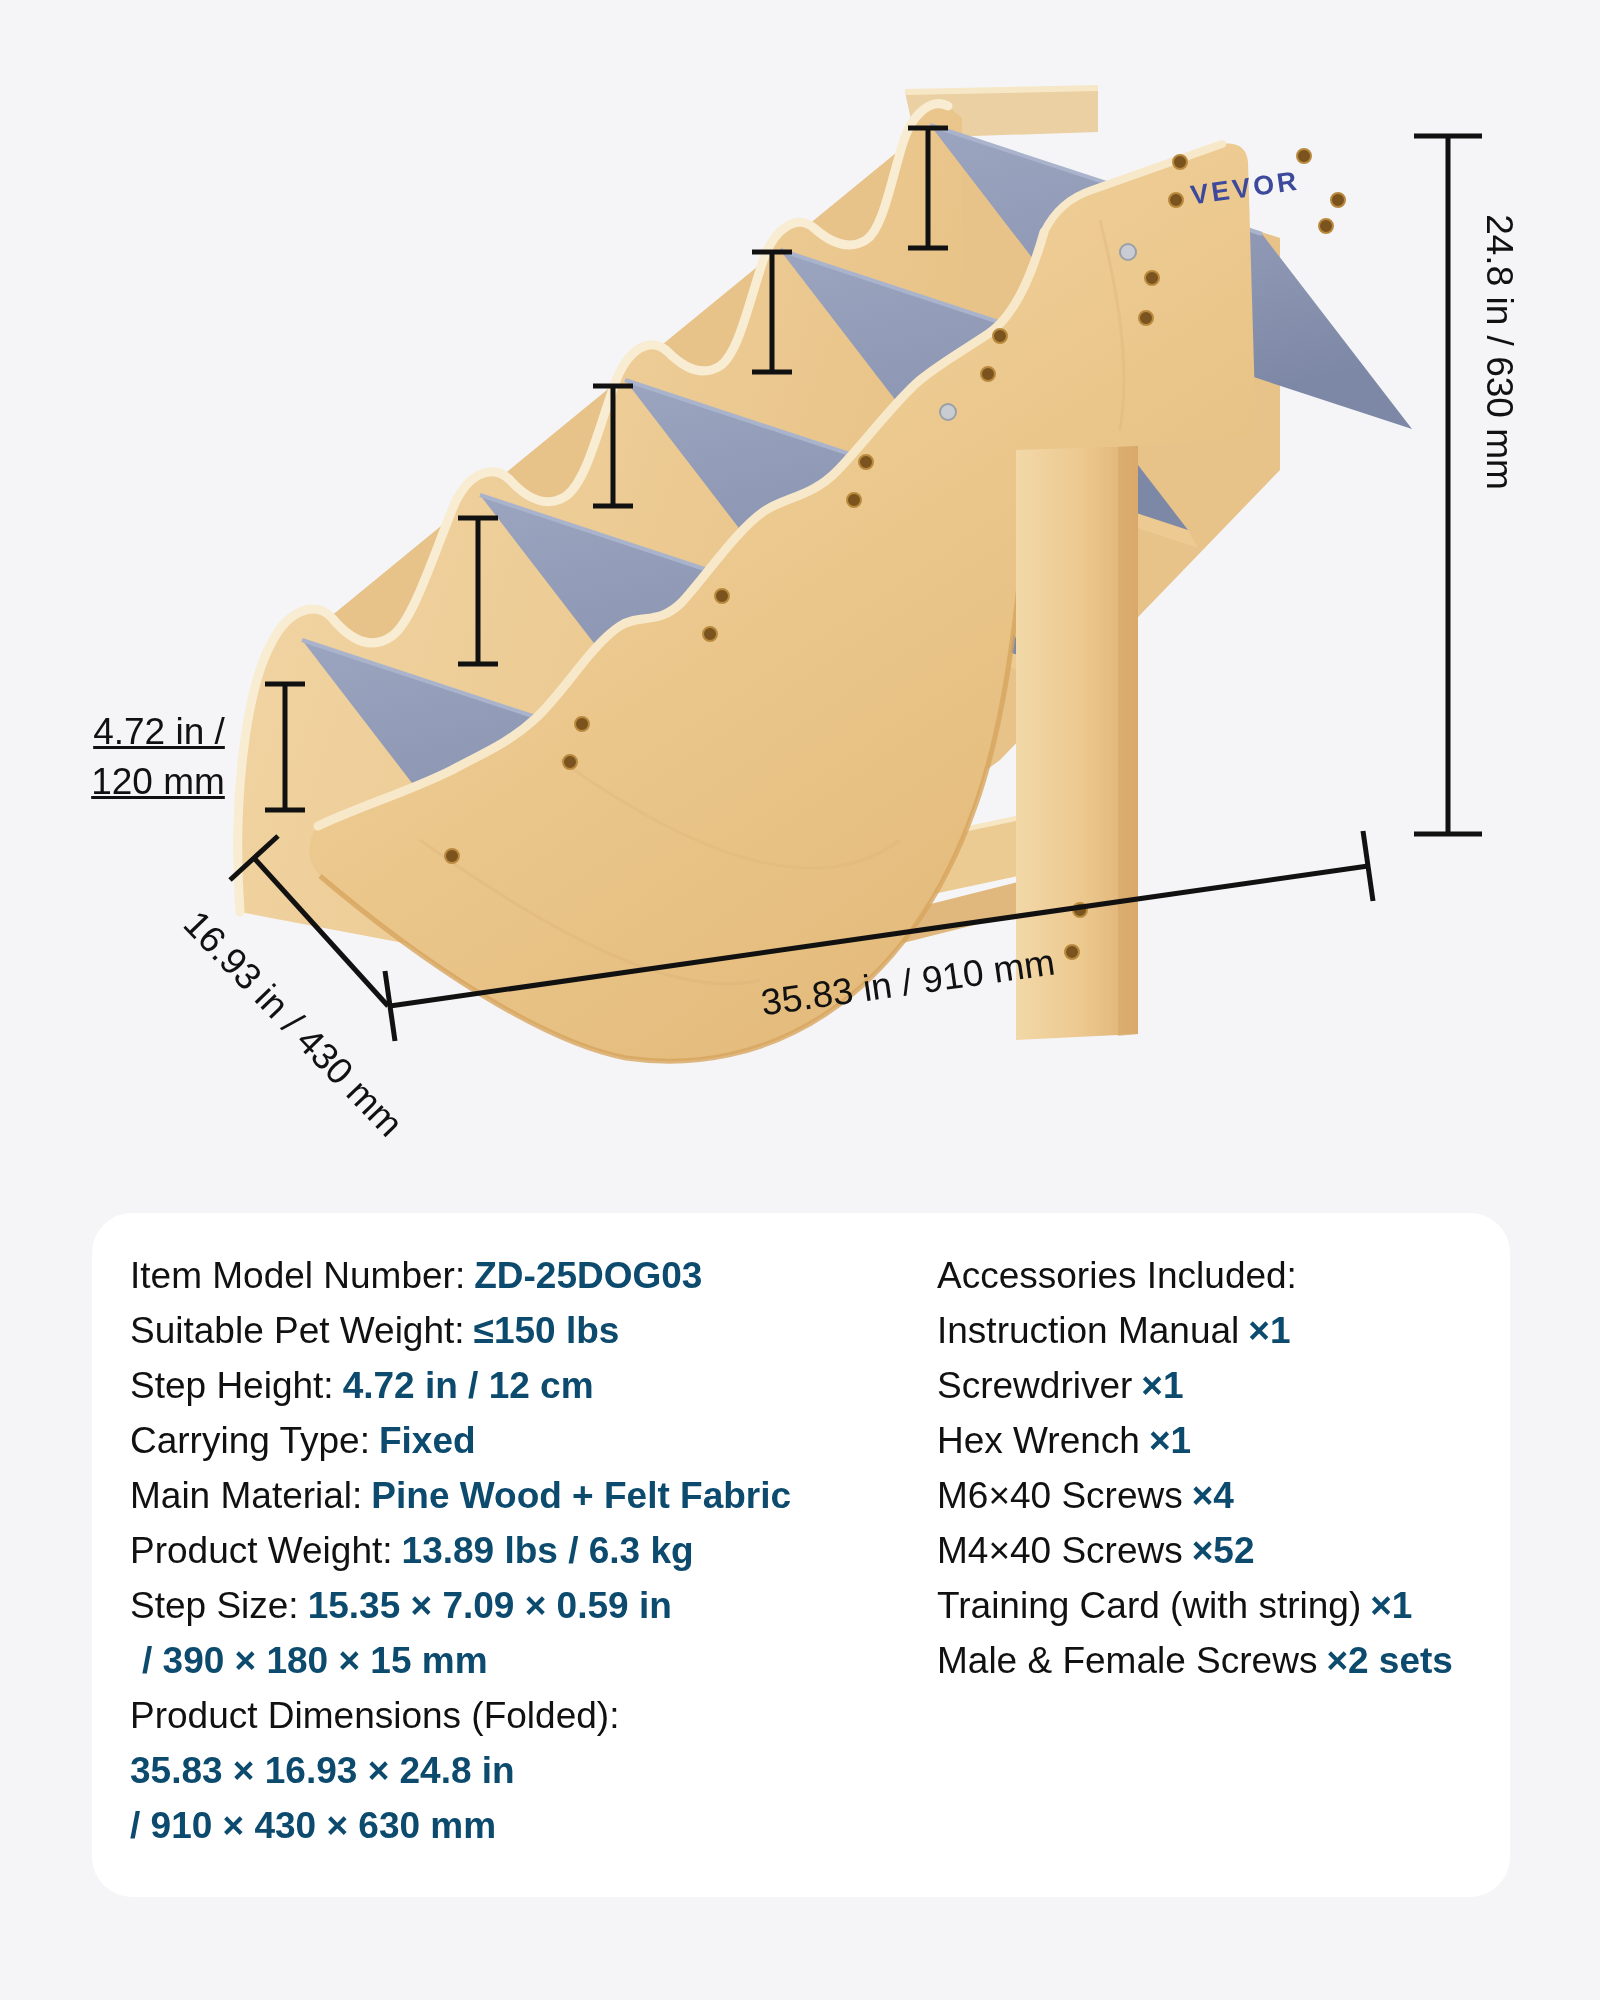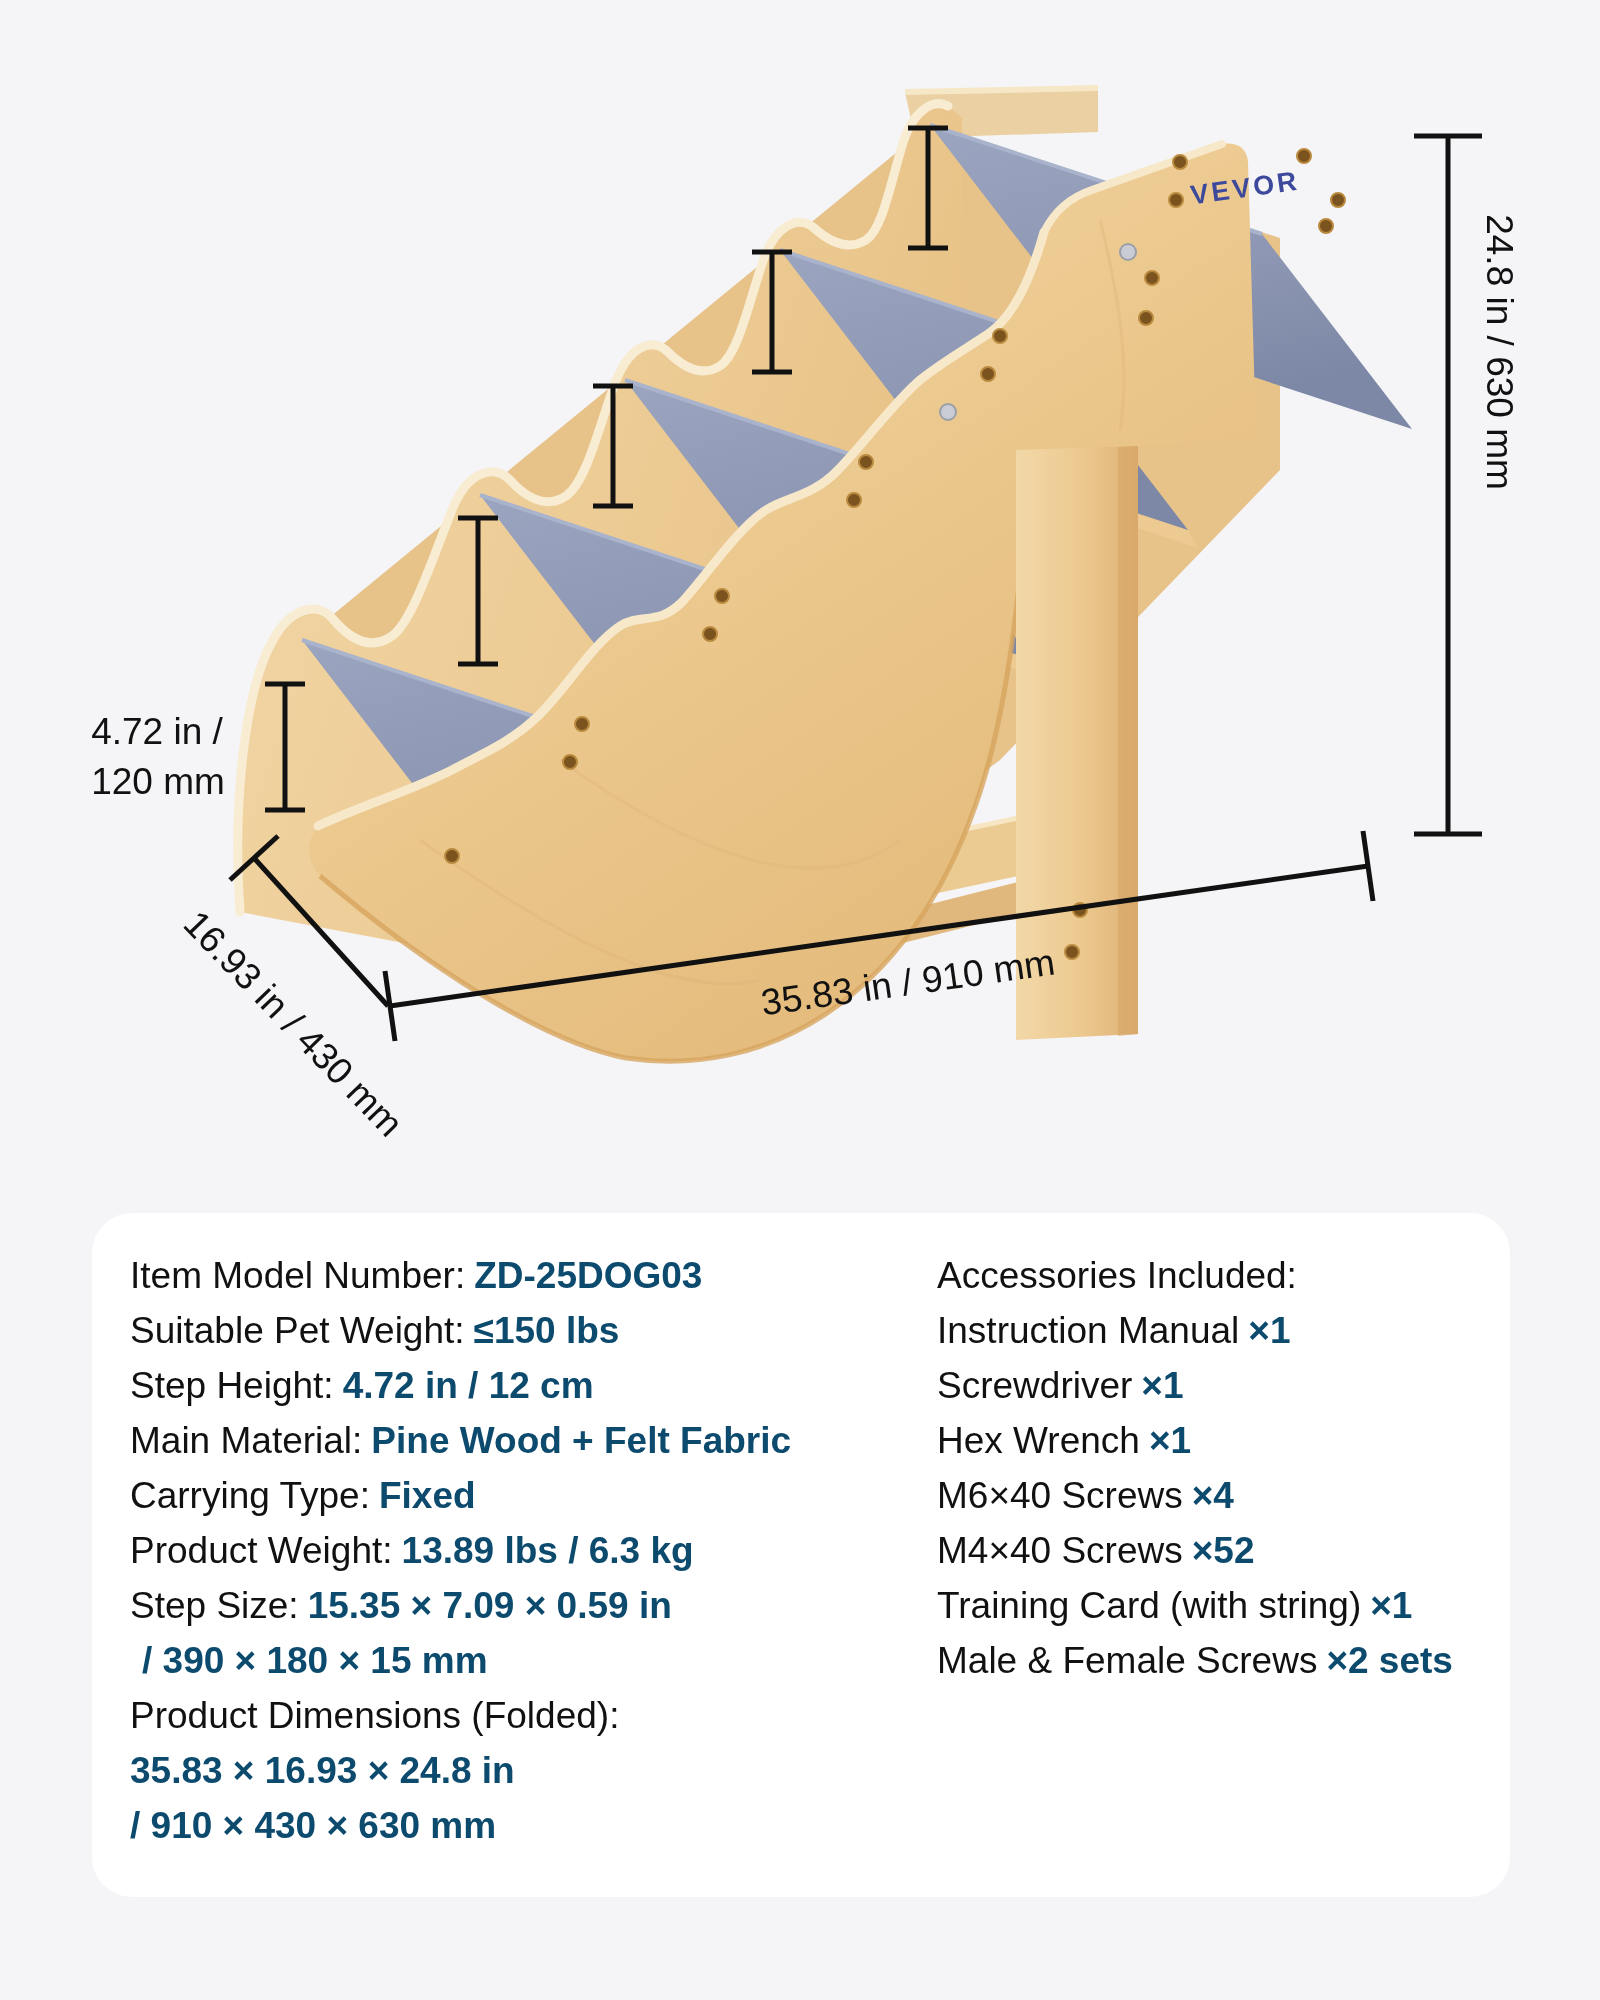--- a/index.html
+++ b/index.html
@@ -9,21 +9,21 @@
     font-family:"Liberation Sans",sans-serif;color:#111;
   }
   .stage svg{position:absolute;left:0;top:0;}
   .dim{
     position:absolute;font-size:37px;color:#111;white-space:nowrap;
     transform:translate(-50%,-50%);
   }
   .dim.rot90{transform:translate(-50%,-50%) rotate(90deg);}
   .dim.rotlen{transform:translate(-50%,-50%) rotate(-8deg);}
   .dim.rotdep{transform:translate(-50%,-50%) rotate(46deg);}
-  .dim.steph{text-align:left;line-height:50px;}
+  .dim.steph{text-align:right;line-height:50px;text-decoration:underline;}
   .spec-panel{
     position:absolute;left:92px;top:1213px;width:1418px;height:684px;
     background:#ffffff;border-radius:40px;
   }
   .spec-col{position:absolute;top:42px;}
   .spec-col.left{left:38px;}
   .spec-col.right{left:845px;}
   .spec-row{height:55px;display:flex;font-size:37px;white-space:nowrap;}
   .spec-row .k{color:#111;font-weight:400;}
   .spec-row .v{color:#0c4a6e;font-weight:700;margin-left:9px;}
@@ -270,28 +270,28 @@
       </div>
       <div class="spec-row">
         <span class="k">Suitable Pet Weight:</span>
         <span class="v">≤150 lbs</span>
       </div>
       <div class="spec-row">
         <span class="k">Step Height:</span>
         <span class="v">4.72 in / 12 cm</span>
       </div>
       <div class="spec-row">
+        <span class="k">Carrying Type:</span>
+        <span class="v">Fixed</span>
+      </div>
+      <div class="spec-row">
         <span class="k">Main Material:</span>
         <span class="v">Pine Wood + Felt Fabric</span>
       </div>
       <div class="spec-row">
-        <span class="k">Carrying Type:</span>
-        <span class="v">Fixed</span>
-      </div>
-      <div class="spec-row">
         <span class="k">Product Weight:</span>
         <span class="v">13.89 lbs / 6.3 kg</span>
       </div>
       <div class="spec-row">
         <span class="k">Step Size:</span>
         <span class="v">15.35 × 7.09 × 0.59 in</span>
       </div>
       <div class="spec-row">
         <span class="k"></span>
         <span class="v" style="margin-left:12px">/ 390 × 180 × 15 mm</span>

